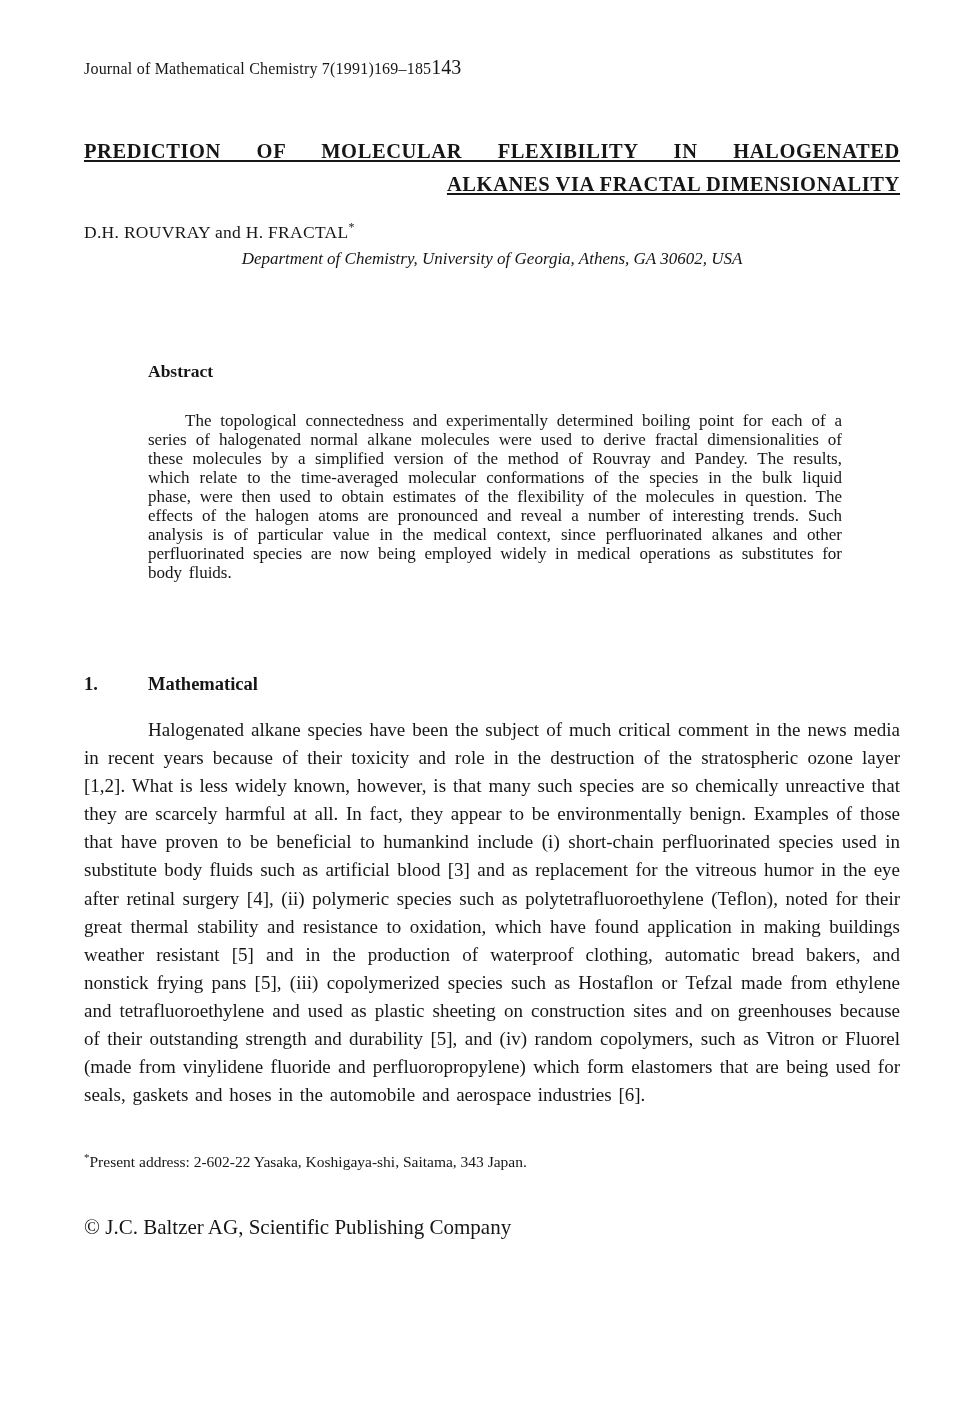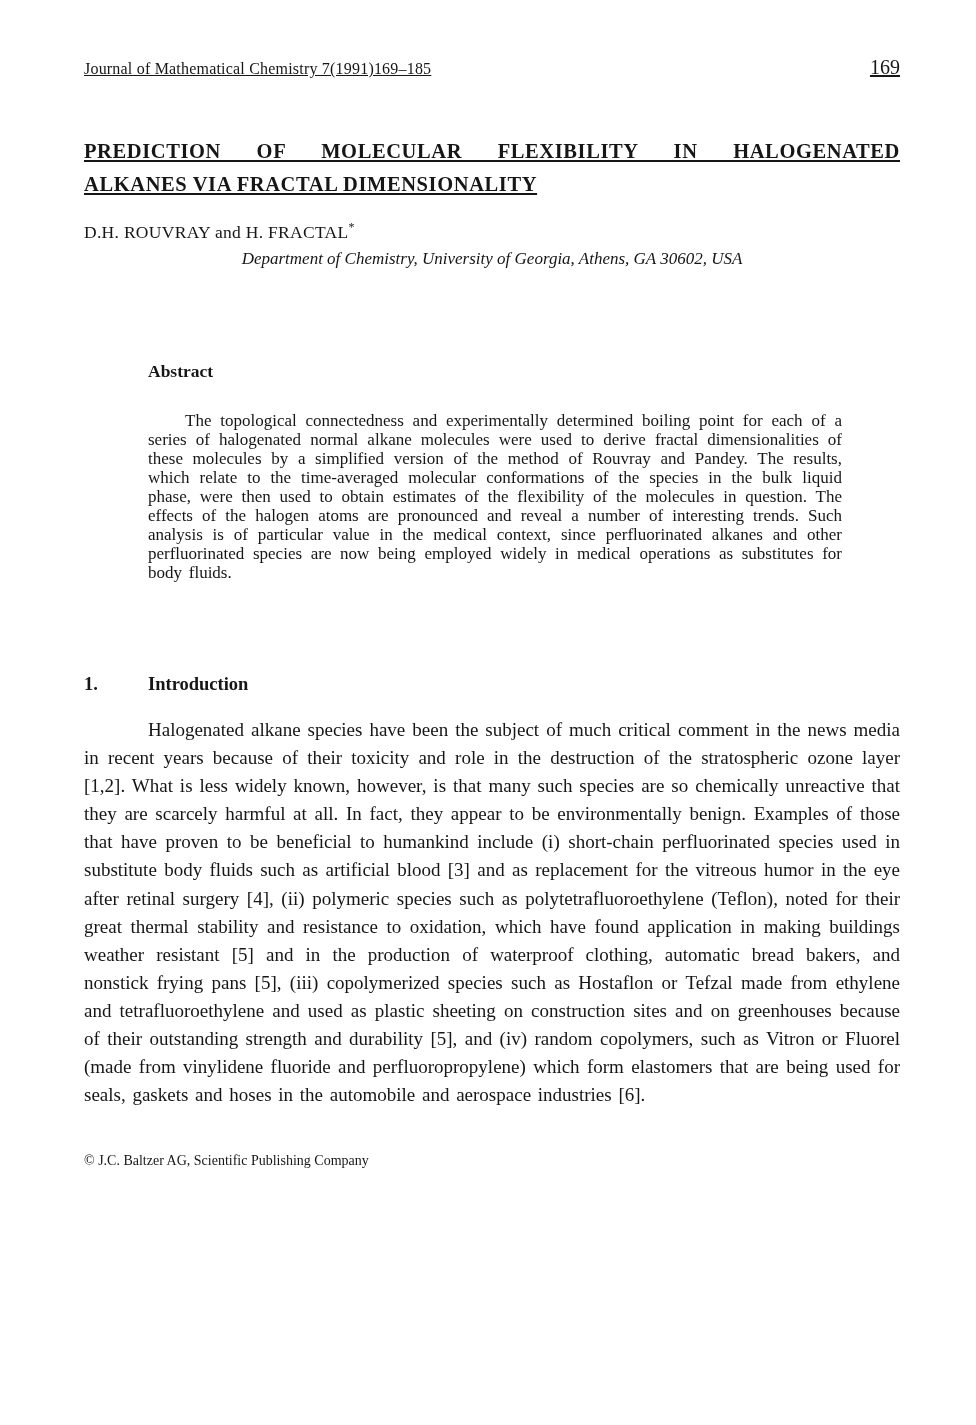--- a/index.html
+++ b/index.html
@@ -15,23 +15,21 @@
     background: #ffffff;
     color: #161616;
     font-family: "Liberation Serif", "DejaVu Serif", serif;
     padding: 56px 76px 0 84px;
     overflow: hidden;
   }
 
   
   .journal-header {
     display: flex;
-    justify-content: space-between;
     align-items: baseline;
-    text-decoration: underline;
   }
   .journal-ref {
     font-size: 16px;
     letter-spacing: 0.2px;
   }
   .page-number {
     font-size: 20px;
   }
 
   
@@ -41,21 +39,21 @@
     font-weight: bold;
     letter-spacing: 0.6px;
     line-height: 33px;
     text-decoration: underline;
   }
   .title-line-1 {
     text-align: justify;
     text-align-last: justify;
   }
   .title-line-2 {
-    text-align: left;
+    text-align: right;
   }
 
   
   .byline {
     margin-top: 21px;
     font-size: 17.5px;
     letter-spacing: 0.3px;
   }
   .byline sup {
     font-size: 12px;
@@ -117,50 +115,51 @@
   }
   .footnote sup {
     font-size: 11px;
     vertical-align: super;
     line-height: 0;
   }
 
   
   .copyright {
     margin-top: 44px;
-    font-size: 14px;
+    font-size: 21px;
   }
 </style>
 </head>
 <body>
 
 <div class="page">
 
   <div class="journal-header">
     <span class="journal-ref">Journal of Mathematical Chemistry 7(1991)169–185</span>
-    <span class="page-number">169</span>
+    <span class="page-number">143</span>
   </div>
 
   <div class="article-title">
     <div class="title-line-1">PREDICTION OF MOLECULAR FLEXIBILITY IN HALOGENATED</div>
     <div class="title-line-2">ALKANES VIA FRACTAL DIMENSIONALITY</div>
   </div>
 
   <div class="byline"><span>D.H. ROUVRAY and H. FRACTAL</span><sup>*</sup></div>
 
   <div class="affiliation">Department of Chemistry, University of Georgia, Athens, GA 30602, USA</div>
 
   <div class="abstract-section">
     <div class="abstract-heading">Abstract</div>
     <div class="abstract-body">The topological connectedness and experimentally determined boiling point for each of a series of halogenated normal alkane molecules were used to derive fractal dimensionalities of these molecules by a simplified version of the method of Rouvray and Pandey. The results, which relate to the time-averaged molecular conformations of the species in the bulk liquid phase, were then used to obtain estimates of the flexibility of the molecules in question. The effects of the halogen atoms are pronounced and reveal a number of interesting trends. Such analysis is of particular value in the medical context, since perfluorinated alkanes and other perfluorinated species are now being employed widely in medical operations as substitutes for body fluids.</div>
   </div>
 
   <div class="section-heading">
     <span class="section-number">1.</span>
-    <span class="section-title">Introduction</span>
+    <span class="section-title">Mathematical</span>
   </div>
 
   <div class="section-body">Halogenated alkane species have been the subject of much critical comment in the news media in recent years because of their toxicity and role in the destruction of the stratospheric ozone layer [1,2]. What is less widely known, however, is that many such species are so chemically unreactive that they are scarcely harmful at all. In fact, they appear to be environmentally benign. Examples of those that have proven to be beneficial to humankind include (i) short-chain perfluorinated species used in substitute body fluids such as artificial blood [3] and as replacement for the vitreous humor in the eye after retinal surgery [4], (ii) polymeric species such as polytetrafluoroethylene (Teflon), noted for their great thermal stability and resistance to oxidation, which have found application in making buildings weather resistant [5] and in the production of waterproof clothing, automatic bread bakers, and nonstick frying pans [5], (iii) copolymerized species such as Hostaflon or Tefzal made from ethylene and tetrafluoroethylene and used as plastic sheeting on construction sites and on greenhouses because of their outstanding strength and durability [5], and (iv) random copolymers, such as Vitron or Fluorel (made from vinylidene fluoride and perfluoropropylene) which form elastomers that are being used for seals, gaskets and hoses in the automobile and aerospace industries [6].</div>
 
+  <div class="footnote"><sup>*</sup><span>Present address: 2-602-22 Yasaka, Koshigaya-shi, Saitama, 343 Japan.</span></div>
 
   <div class="copyright">© J.C. Baltzer AG, Scientific Publishing Company</div>
 
 </div>
 
 </body></html>

